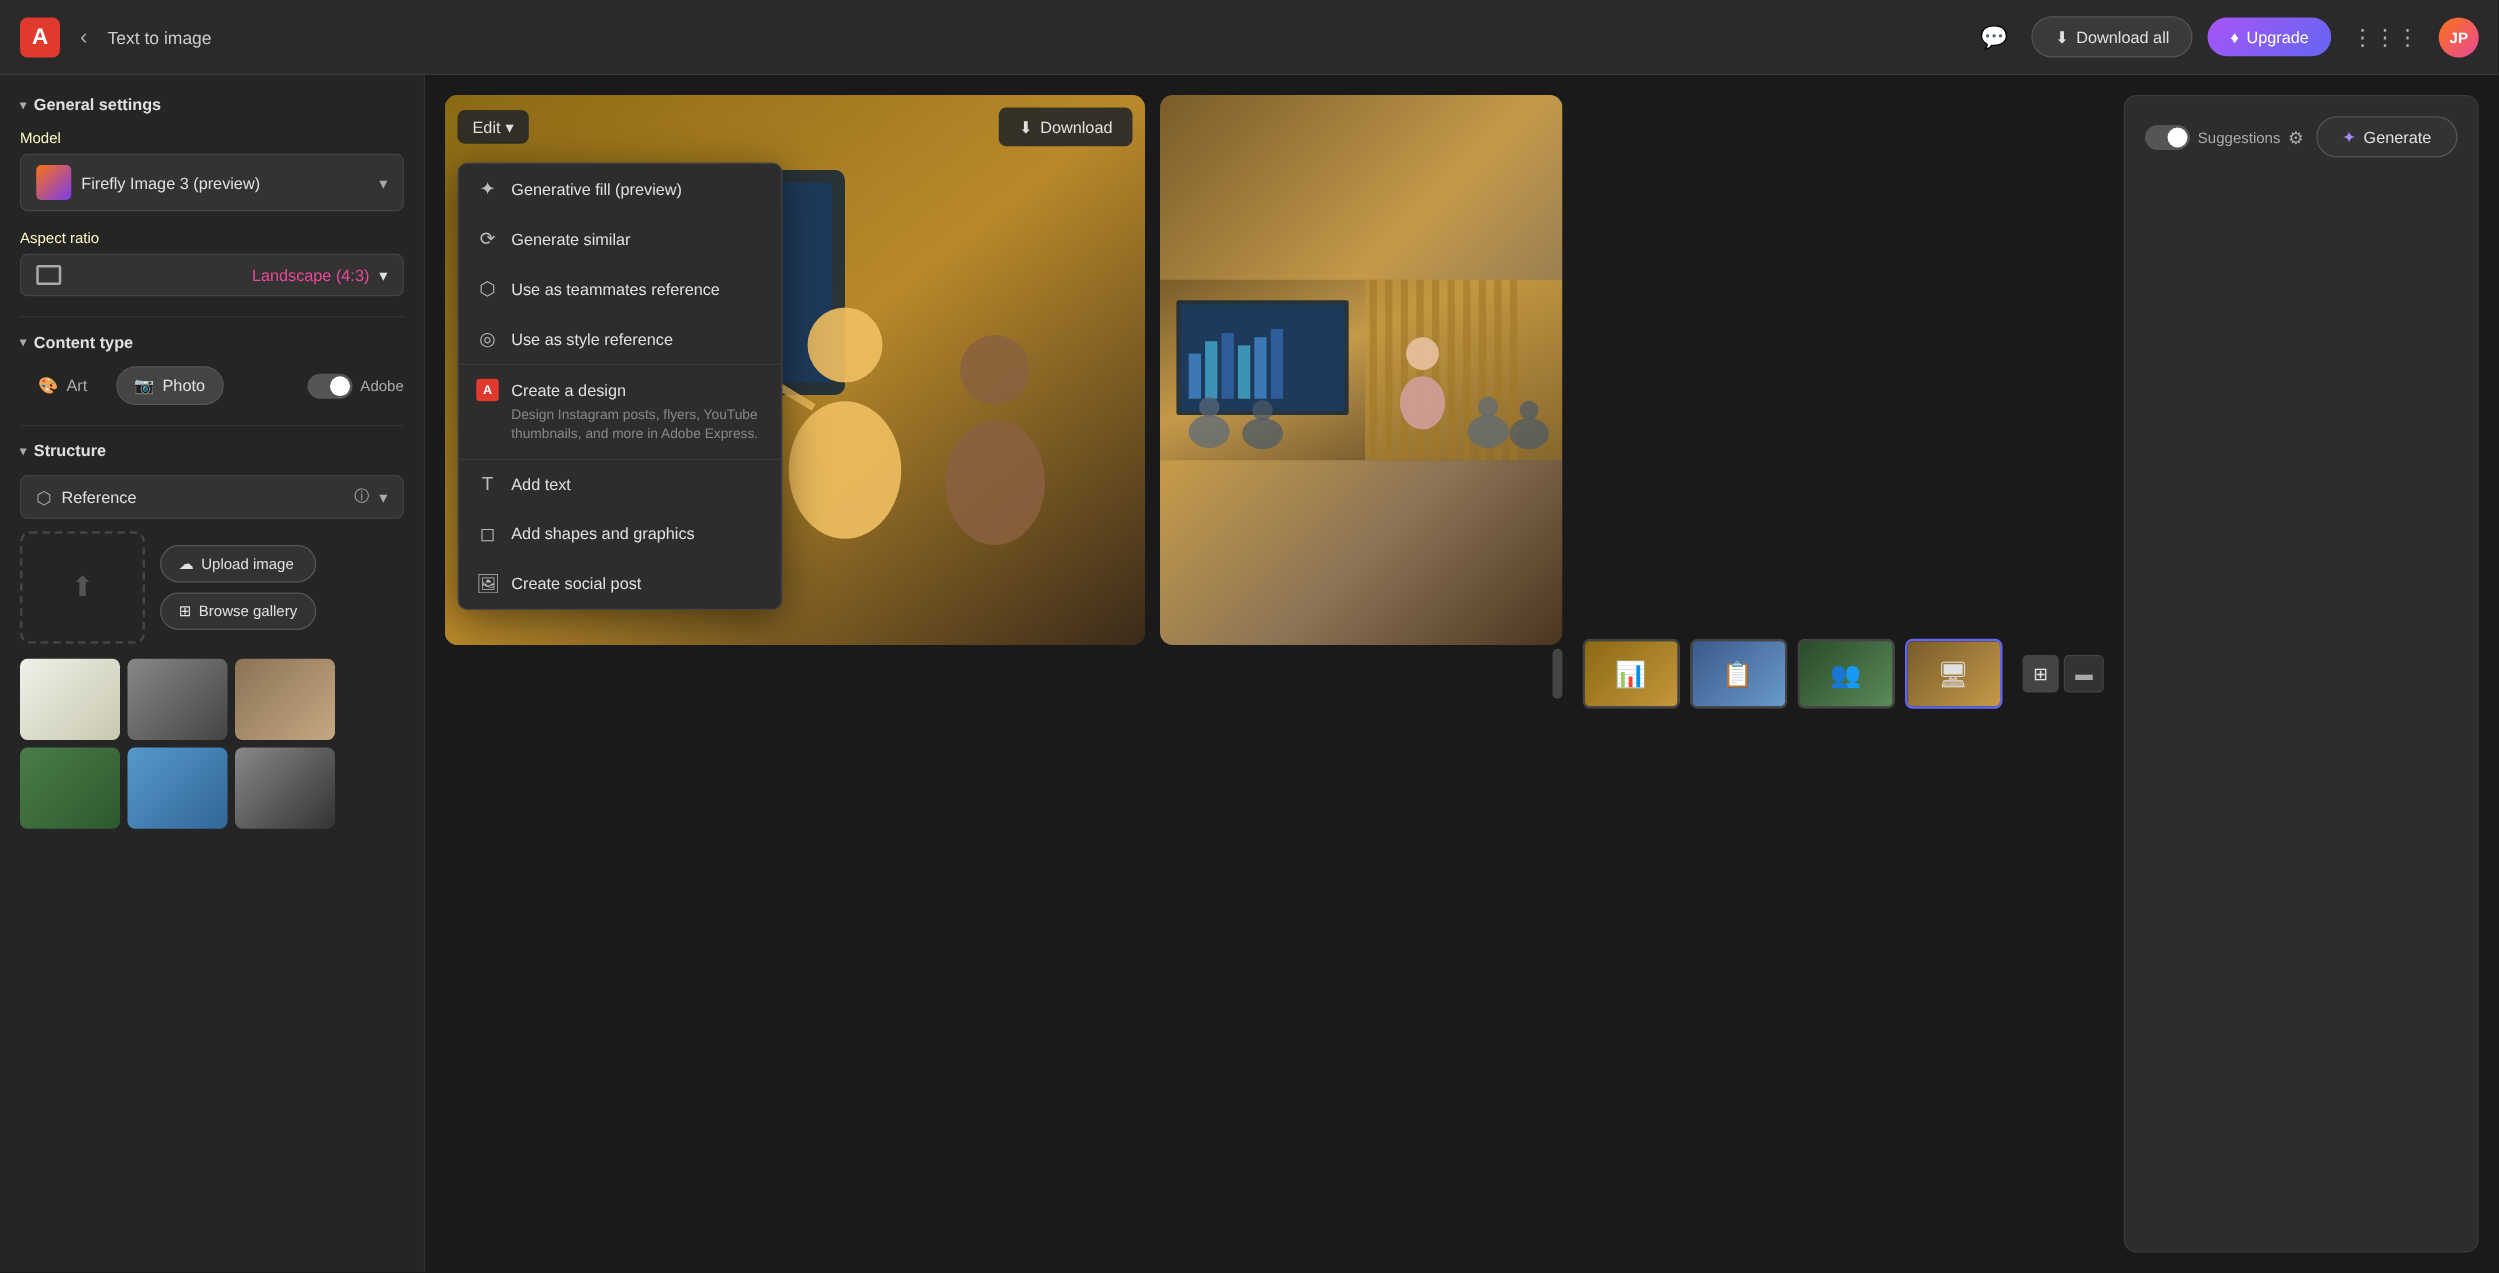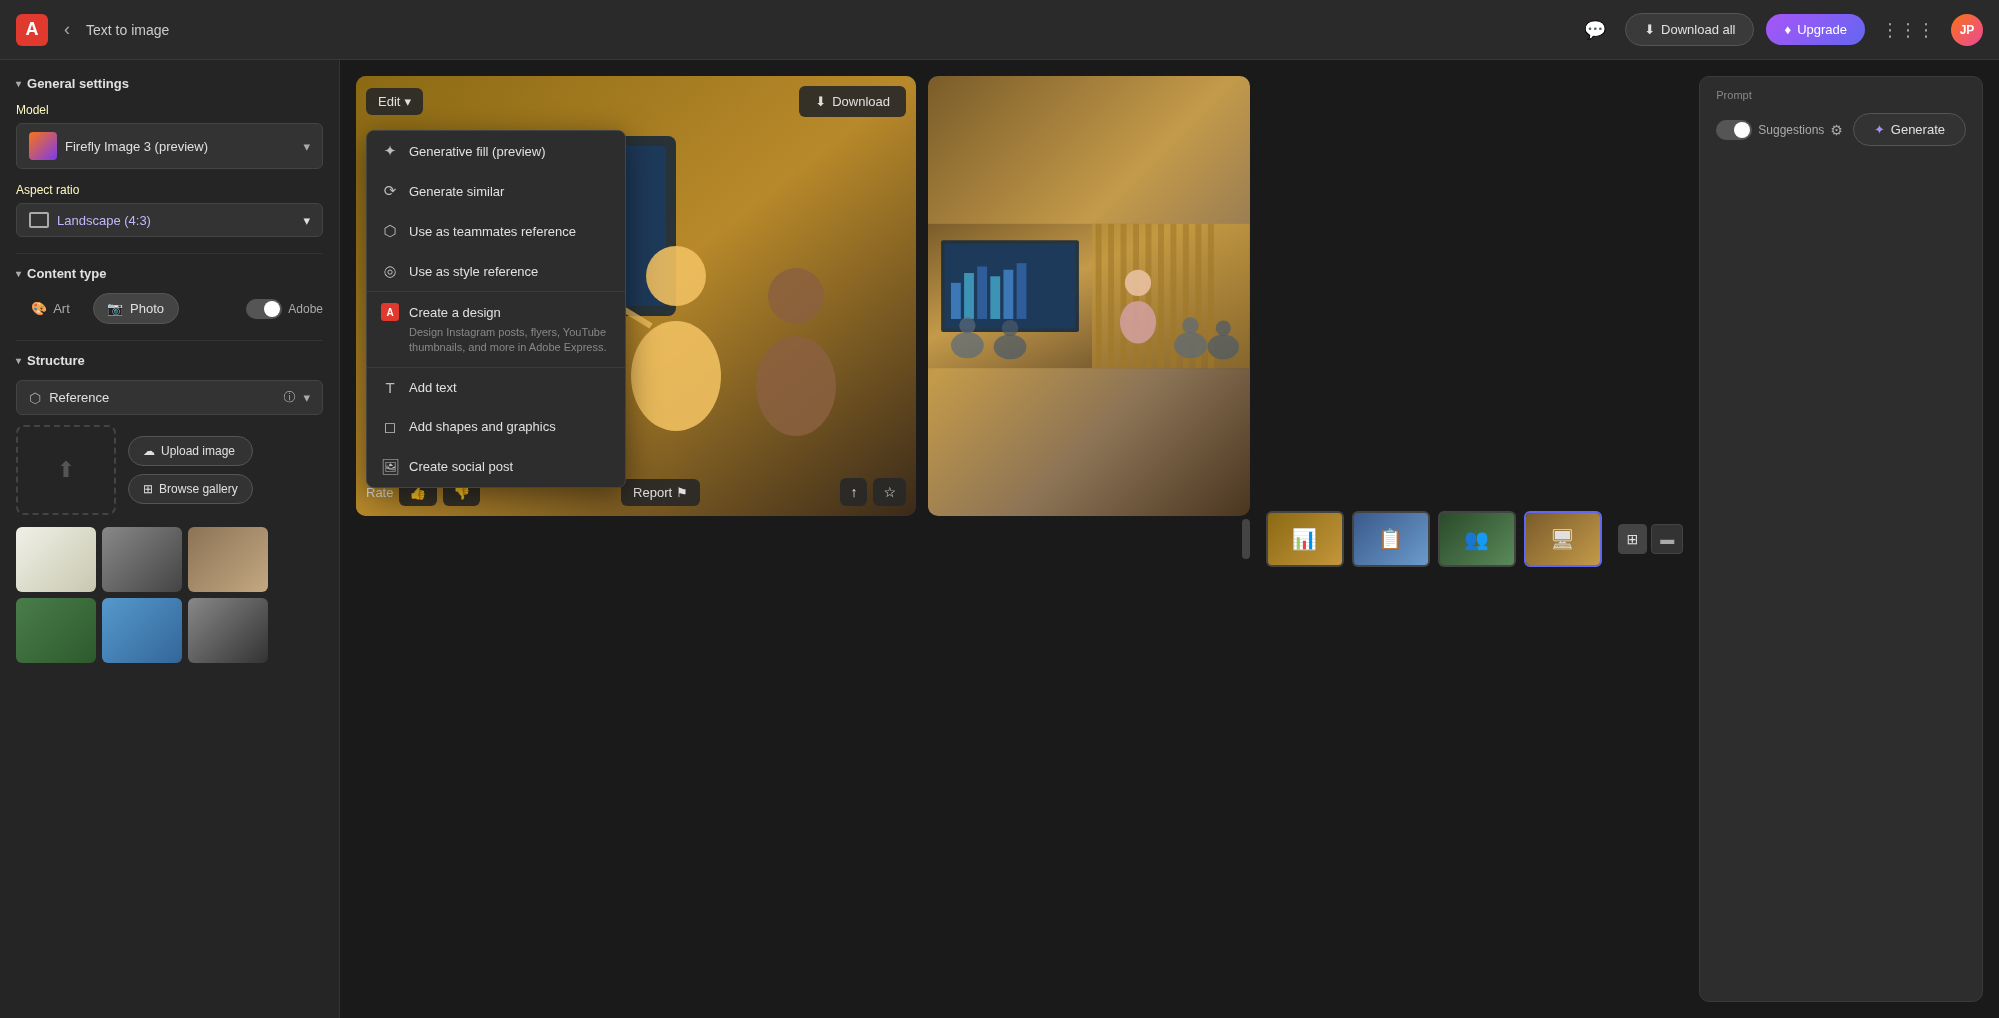--- a/index.html
+++ b/index.html
@@ -123,21 +123,21 @@
       border: 1px solid #444;
       border-radius: 6px;
       padding: 8px 12px;
       display: flex; align-items: center; gap: 8px;
       cursor: pointer; margin-bottom: 16px;
     }
     .aspect-icon {
       width: 20px; height: 16px;
       border: 2px solid #aaa; border-radius: 2px;
     }
-    .aspect-name { flex: 1; font-size: 13px; color: #c4b5fd; }
+    .aspect-name { flex: 1; font-size: 13px; color: #ec4899; text-align: right; }
 
     .divider { height: 1px; background: #333; margin: 12px 0; }
 
     .content-type-section { margin-bottom: 16px; }
     .type-buttons {
       display: flex; align-items: center; gap: 8px; margin-top: 8px;
     }
     .type-btn {
       display: flex; align-items: center; gap: 6px;
       padding: 7px 14px; border-radius: 20px;
@@ -582,35 +582,20 @@
               </div>
             </div>
           </div>
 
           <div class="download-btn">
             <span>⬇</span>
             <span>Download</span>
           </div>
         </div>
 
-        <div class="image-toolbar-bottom">
-          <div class="rate-row">
-            <span class="rate-label">Rate</span>
-            <div class="thumb-btn">👍</div>
-            <div class="thumb-btn">👎</div>
-          </div>
-          <div class="report-btn">
-            <span>Report</span>
-            <span>⚑</span>
-          </div>
-          <div class="action-row">
-            <div class="action-icon-btn">↑</div>
-            <div class="action-icon-btn">☆</div>
-          </div>
-        </div>
       </div>
 
       <div class="image-card right">
         <div class="img-placeholder img-right-bg">
           <svg width="100%" height="100%" viewBox="0 0 980 440" xmlns="http://www.w3.org/2000/svg">
             <defs>
               <linearGradient id="bg2" x1="0%" y1="0%" x2="100%" y2="100%">
                 <stop offset="0%" style="stop-color:#7a5c2a"></stop>
                 <stop offset="40%" style="stop-color:#c49a4a"></stop>
                 <stop offset="100%" style="stop-color:#4a3520"></stop>
@@ -672,21 +657,20 @@
         <div class="thumb-inner" style="background: linear-gradient(135deg, #7a5c2a, #c49a4a);">🖥</div>
       </div>
       <div class="thumb-spacer"></div>
       <div class="view-toggle">
         <div class="view-btn active">⊞</div>
         <div class="view-btn">▬</div>
       </div>
     </div>
 
     <div class="prompt-bar">
-      <div class="prompt-label">Prompt</div>
       <div class="prompt-actions">
         <div class="suggestions-row">
           <div class="suggestions-toggle">
             <div class="suggestions-thumb"></div>
           </div>
           <span class="suggestions-label">Suggestions</span>
           <span class="suggest-icon">⚙</span>
         </div>
         <div class="generate-btn">
           <span class="sparkle">✦</span>

